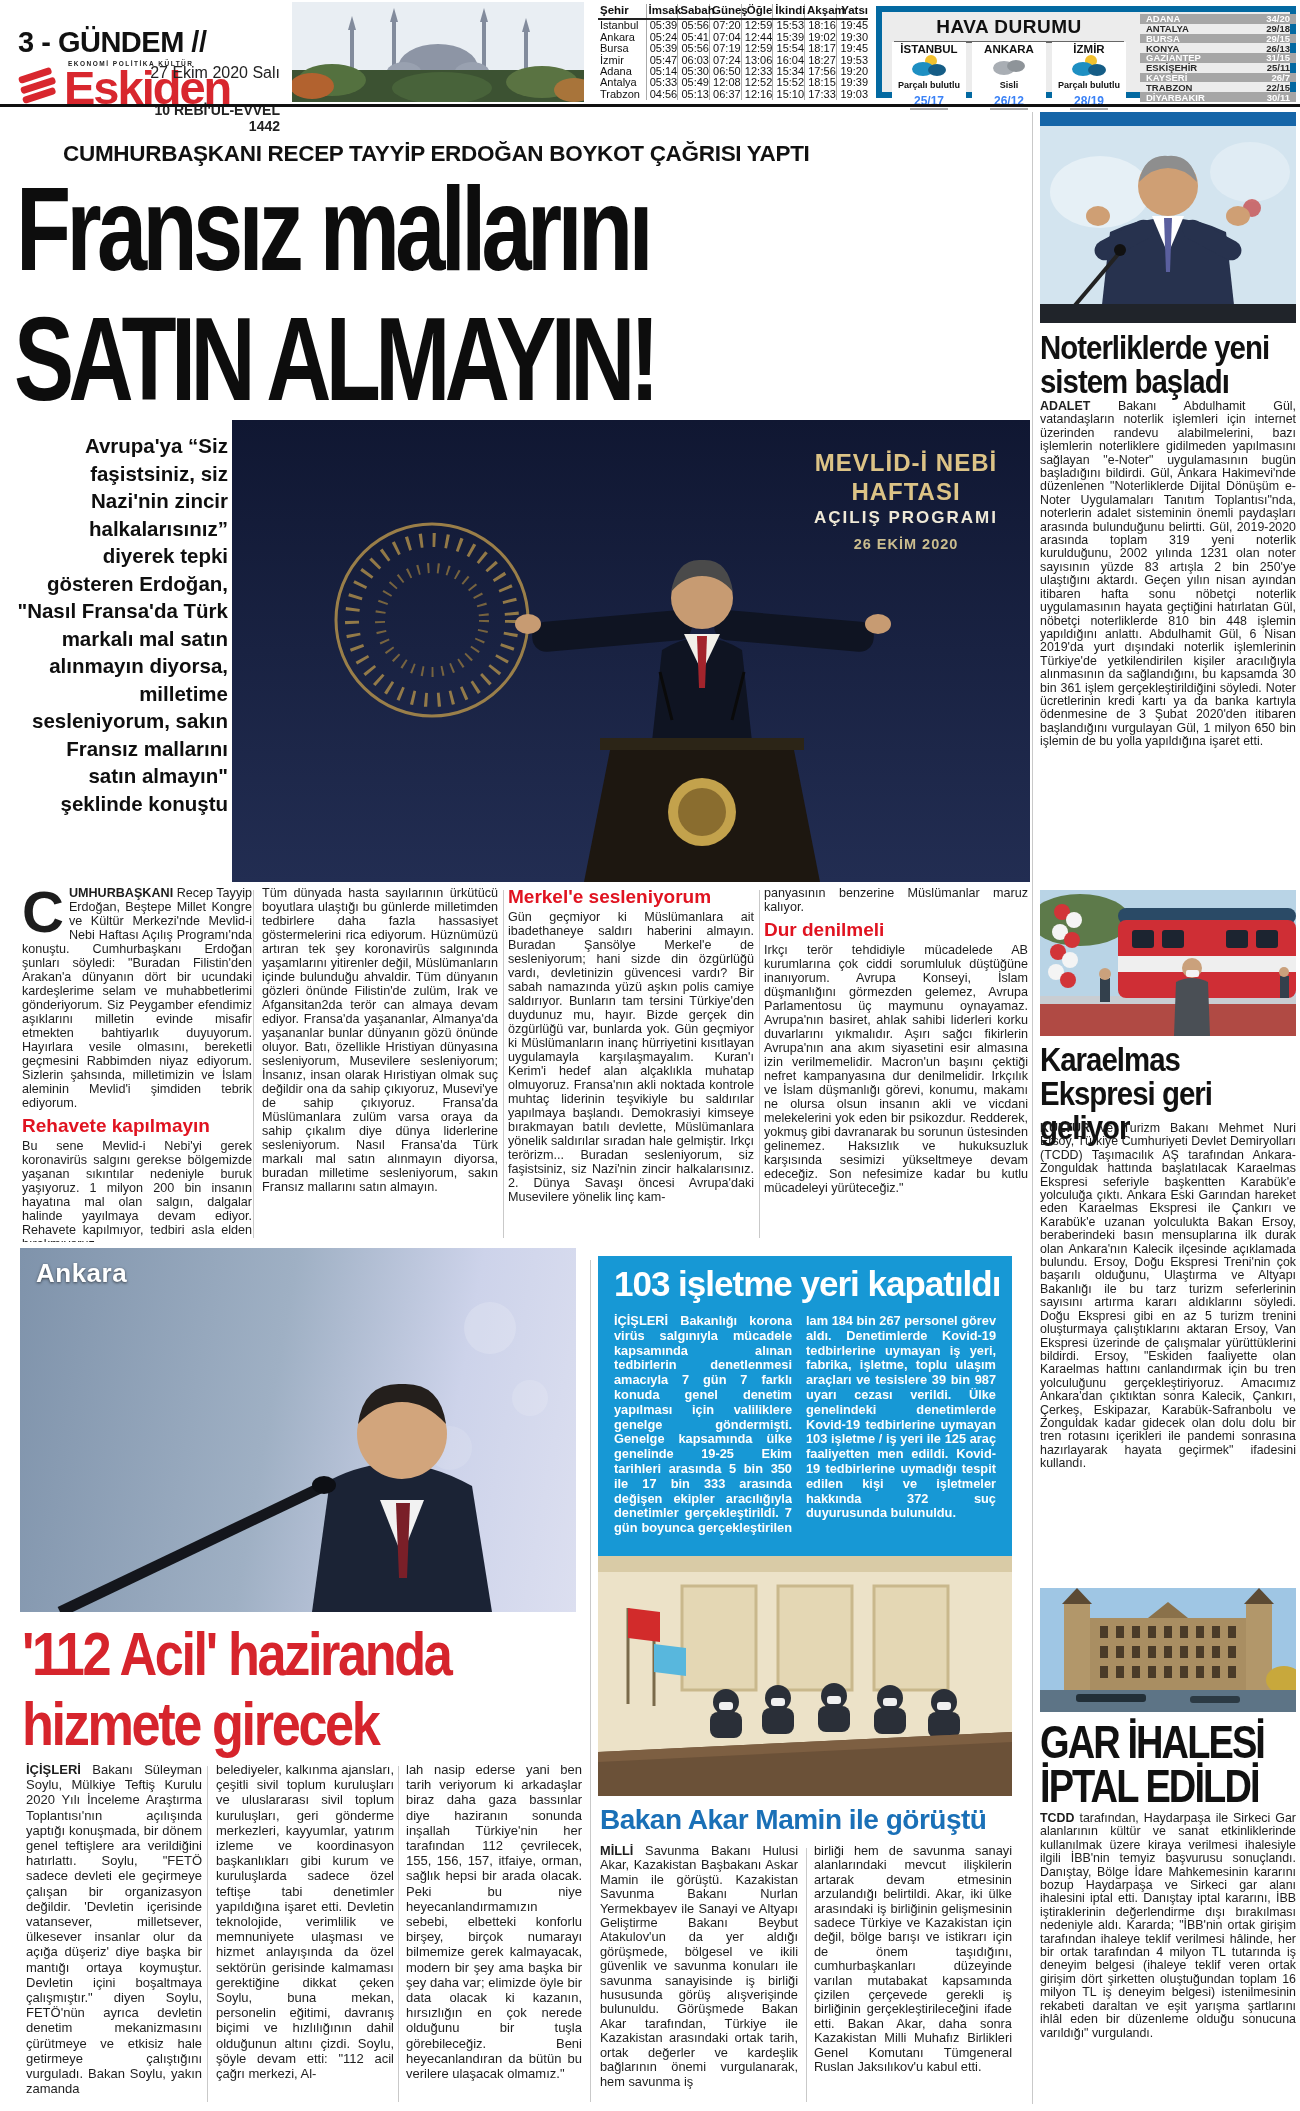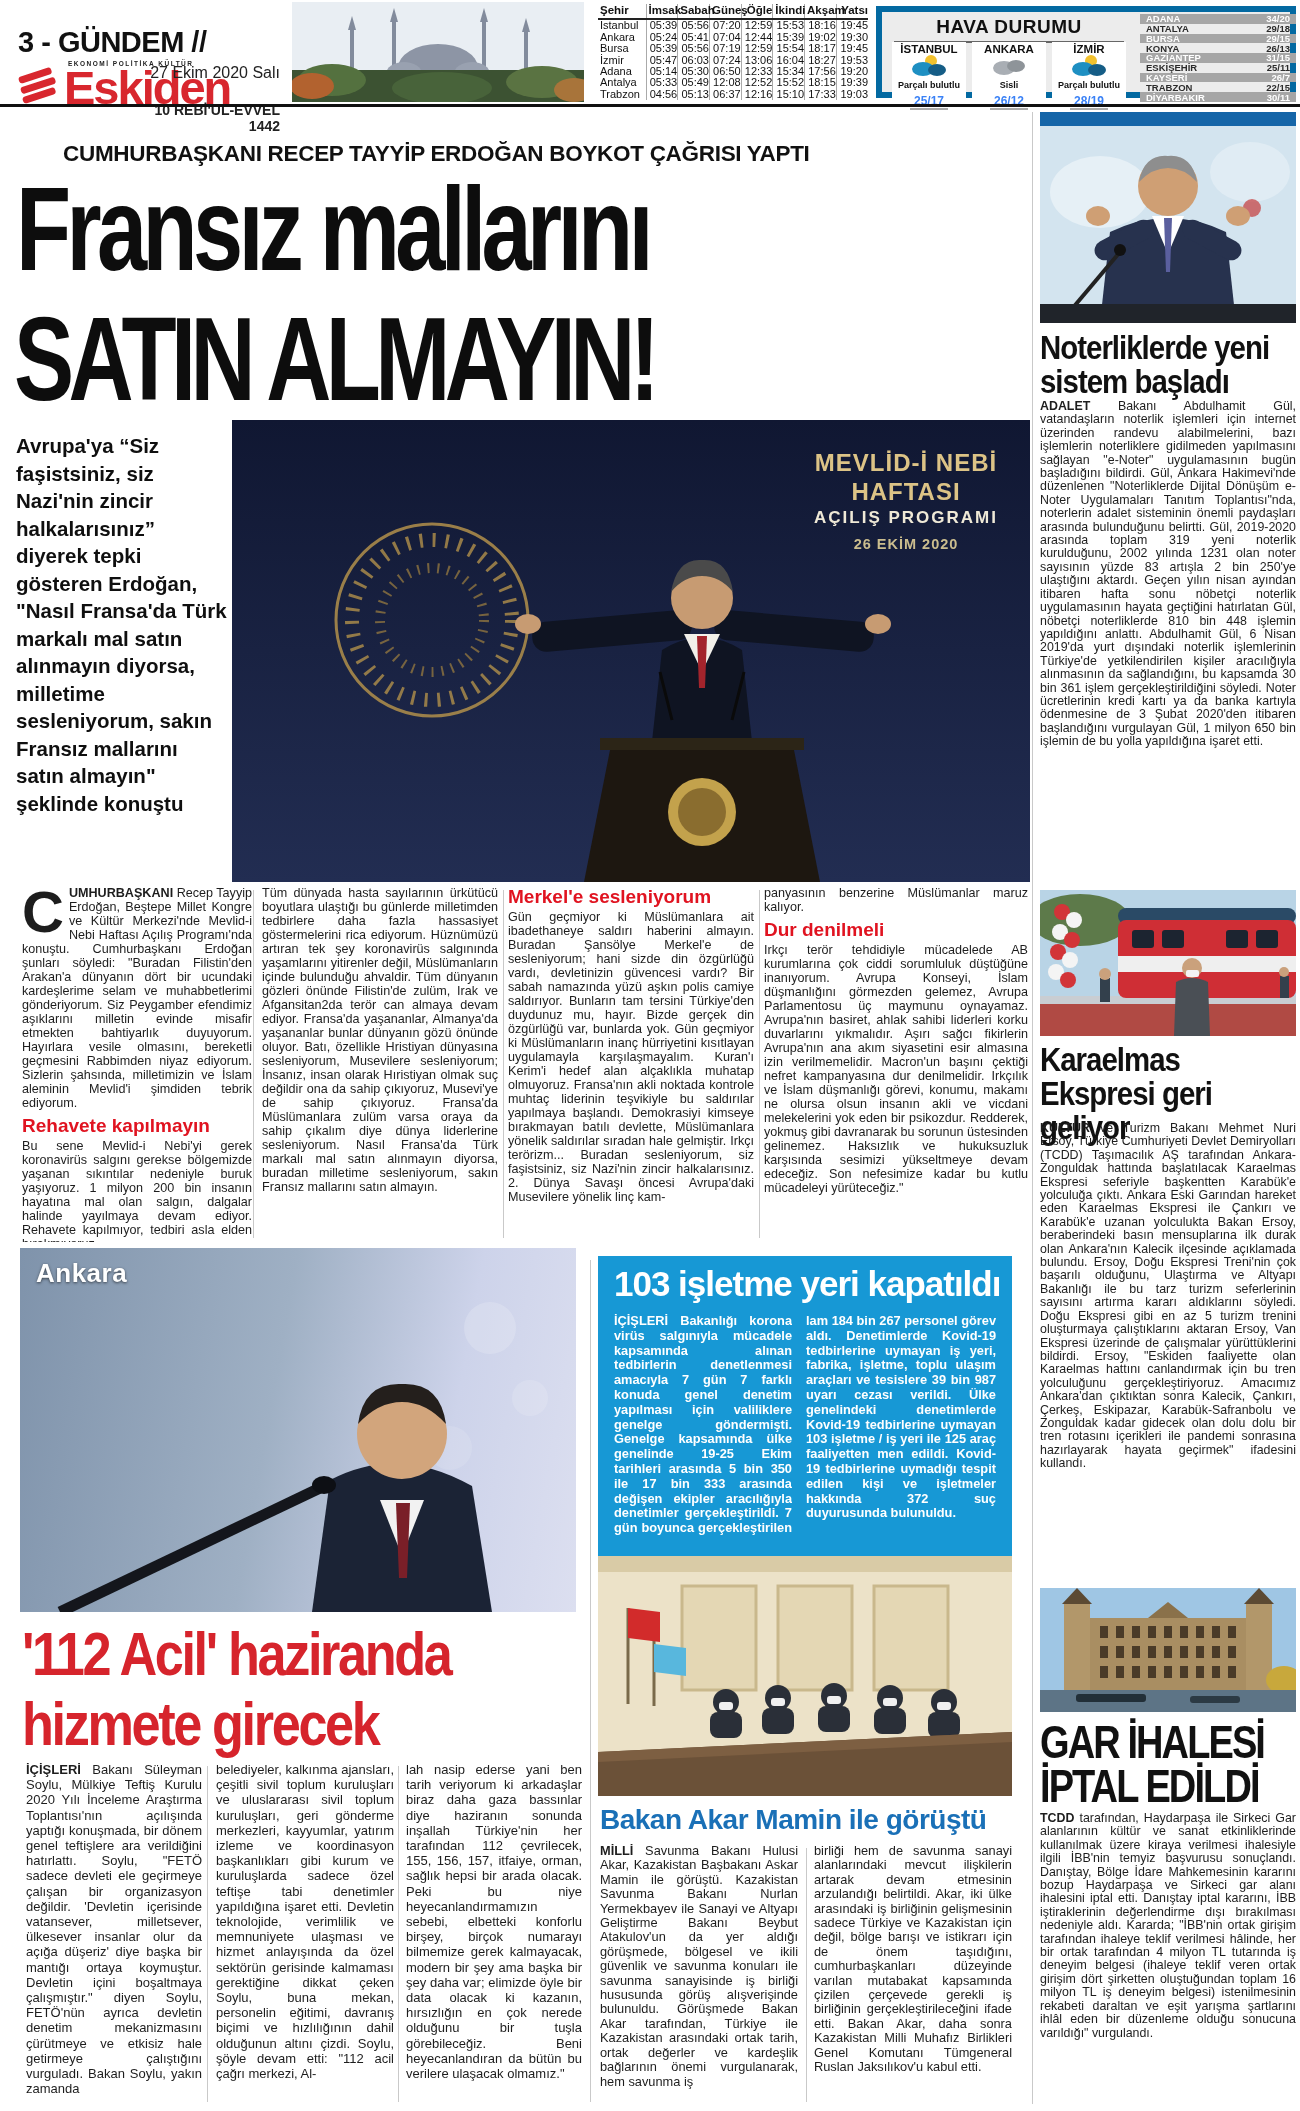--- a/index.html
+++ b/index.html
@@ -34,21 +34,21 @@
   .wtemp{font-size:12px;font-weight:bold;color:#3b82f6;display:inline-block;border-bottom:2px solid #aaa;padding:0 4px}
   .wlist{position:absolute;left:258px;top:2px;width:156px;height:88px}
   .wrow{display:flex;justify-content:space-between;align-items:center;height:9.77px;padding:0 6px;
         font-size:9.5px;font-weight:bold;color:#2b2b2b}
   .wrow.g{background:#a6a6a6;color:#fff}
   
   .kicker{font-size:22.5px;font-weight:bold;letter-spacing:-0.3px}
   .hl{font-weight:bold;letter-spacing:-5px;white-space:nowrap;transform:scale(.93,1.22);transform-origin:0 0;
       font-size:97px;line-height:97px;color:#0d0d0d}
   .hl2{letter-spacing:-6px}
-  .lede{font-size:20.5px;line-height:27.5px;font-weight:bold;text-align:left;color:#0f0f0f}
+  .lede{font-size:20.5px;line-height:27.5px;font-weight:bold;text-align:right;color:#0f0f0f}
   .dropcap{float:left;font-size:58px;line-height:48px;font-weight:bold;padding:2px 5px 0 0}
   .railhl{font-size:30px;line-height:31px;font-weight:bold;letter-spacing:-1px;transform:scale(.98,1.1);transform-origin:0 0}
   .garhl{font-size:40px;line-height:42px;font-weight:bold;letter-spacing:-2px;transform:scale(.95,1.15);transform-origin:0 0;white-space:nowrap}
   .acilhl{font-size:55px;line-height:60px;font-weight:bold;letter-spacing:-2.5px;color:#d6242c;
           transform:scale(.95,1.12);transform-origin:0 0;white-space:nowrap}
   .akarhl{font-size:28px;font-weight:bold;color:#1a70b7;letter-spacing:-0.5px}
   .bluebox{background:#1798d5}
   .bbhl{font-size:35px;font-weight:bold;color:#fff;letter-spacing:-1px;white-space:nowrap}
   .bbtext{font-size:12.8px;line-height:14.8px;font-weight:bold;color:#fff;text-align:justify;overflow:hidden}
   .smalltext{font-size:12.4px;line-height:13.4px}

